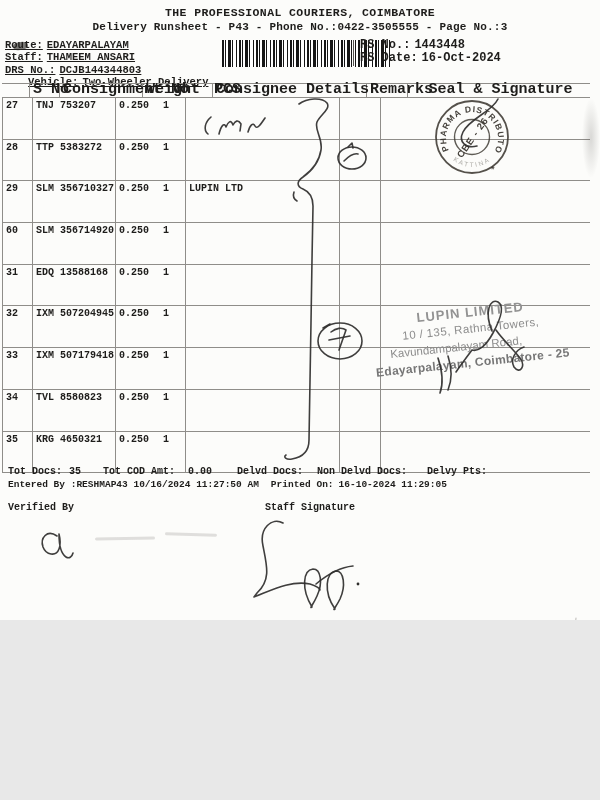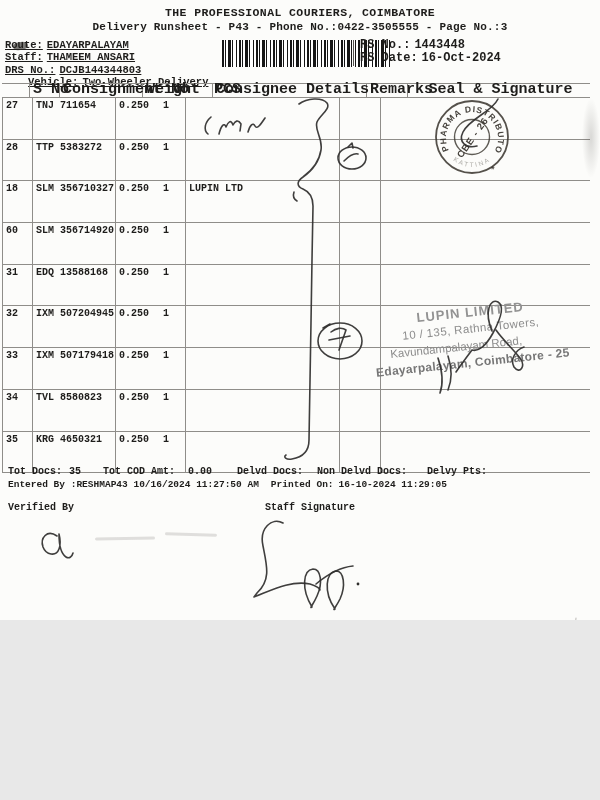--- a/index.html
+++ b/index.html
@@ -99,36 +99,36 @@
       <div class="tc c-sno">S No</div>
       <div class="tc c-cn">Consignment No</div>
       <div class="tc c-wt"><span>Weight</span><span class="pcs">PCS</span></div>
       <div class="tc c-cons">Consignee Details</div>
       <div class="tc c-rem">Remarks</div>
       <div class="tc c-seal">Seal &amp; Signature</div>
     </div>
     <div id="table-body">
         <div class="trow">
           <div class="tc c-sno">27</div>
-          <div class="tc c-cn">TNJ 711654</div>
+          <div class="tc c-cn">TNJ 753207</div>
           <div class="tc c-wt"><span>0.250</span><span class="pcs">1</span></div>
           <div class="tc c-cons"></div>
           <div class="tc c-rem"></div>
           <div class="tc c-seal"></div>
         </div>
         <div class="trow">
           <div class="tc c-sno">28</div>
           <div class="tc c-cn">TTP 5383272</div>
           <div class="tc c-wt"><span>0.250</span><span class="pcs">1</span></div>
           <div class="tc c-cons"></div>
           <div class="tc c-rem"></div>
           <div class="tc c-seal"></div>
         </div>
         <div class="trow">
-          <div class="tc c-sno">18</div>
+          <div class="tc c-sno">29</div>
           <div class="tc c-cn">SLM 356710327</div>
           <div class="tc c-wt"><span>0.250</span><span class="pcs">1</span></div>
           <div class="tc c-cons">LUPIN LTD</div>
           <div class="tc c-rem"></div>
           <div class="tc c-seal"></div>
         </div>
         <div class="trow">
           <div class="tc c-sno">60</div>
           <div class="tc c-cn">SLM 356714920</div>
           <div class="tc c-wt"><span>0.250</span><span class="pcs">1</span></div>

